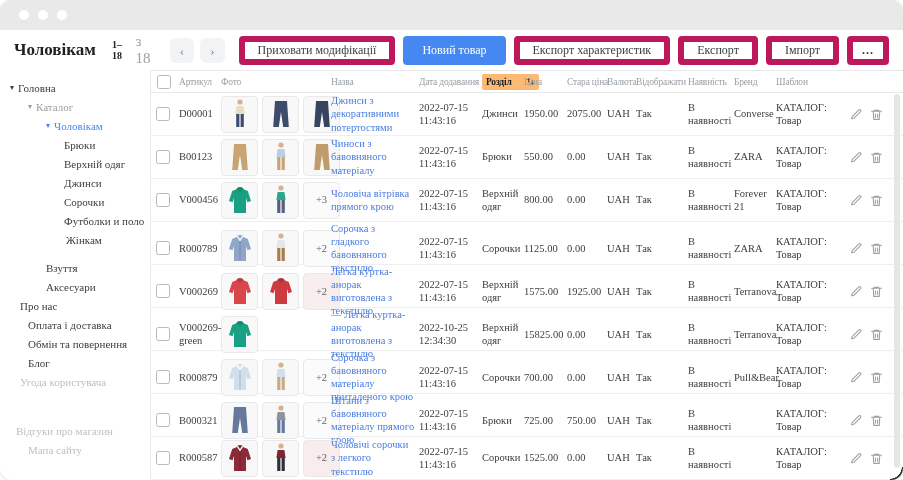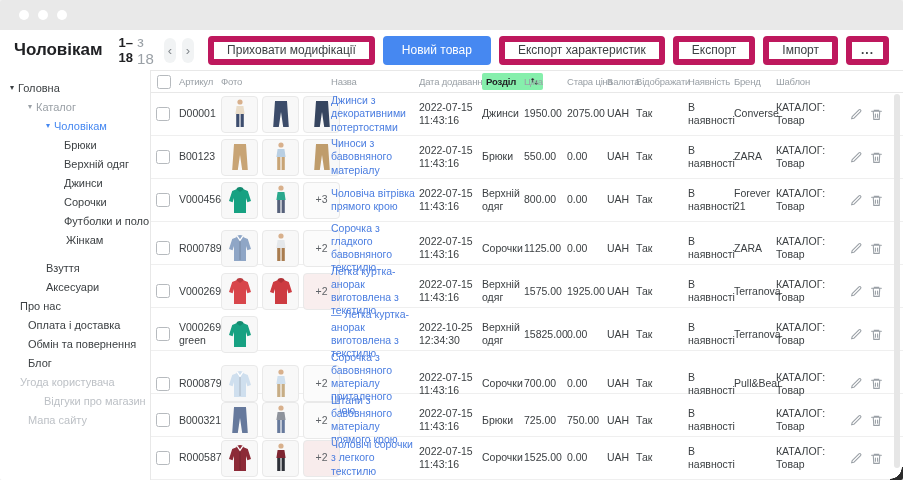--- a/index.html
+++ b/index.html
@@ -1,22 +1,22 @@
 <!DOCTYPE html>
 <html><head>
 <meta charset="utf-8">
 <style>
   html,body{margin:0;padding:0;background:#fff;font-family:"Liberation Sans",sans-serif;}
-  .window{position:relative;width:903px;height:480px;border-radius:2px;overflow:hidden;
-          box-shadow:0 0 0 1px #ededed, 0 2px 6px rgba(0,0,0,.06);background:#fff;}
+  .window{position:relative;width:903px;height:480px;border-radius:12px;overflow:hidden;
+          box-shadow:0 0 0 1px #ededed, 0 2px 6px rgba(0,0,0,.06);background:#fff;font-family:Liberation Serif, serif;}
   .titlebar{height:30px;background:#e9e9e9;display:flex;align-items:center;padding-left:19px;gap:9px;}
   .dot{width:10px;height:10px;border-radius:50%;background:#fff;}
   .toolbar{height:40px;display:flex;align-items:center;padding:0 14px;background:#fff;}
   .title{font-size:17px;font-weight:700;color:#202124;margin-right:16px;}
-  .range{font-weight:700;color:#202124;font-size:13px;text-align:center;}
+  .range{font-weight:700;color:#202124;font-size:10px;}
   .of{color:#9aa0a6;font-size:15px;margin:0 10px 0 4px;}
   .navbtn{width:25px;height:25px;border:none;background:#f1f3f4;border-radius:6px;color:#80868b;
           font-size:13px;margin-right:6px;display:flex;align-items:center;justify-content:center;cursor:pointer;
           font-family:inherit;padding:0;line-height:1;}
   .spacer{flex:1;}
   .btn{height:29px;padding:0 13px;background:#fff;border:6px solid #be185d;border-radius:4px;font-size:12px;
        color:#3c4043;margin-left:8px;font-family:inherit;cursor:pointer;white-space:nowrap;}
   .btn.primary{background:#4688f1;border-color:#4688f1;color:#fff;}
   .btn.more{padding:0 9px;font-weight:700;letter-spacing:1px;}
   .content{display:flex;height:410px;}
@@ -35,21 +35,21 @@
         border-bottom:1px solid #efefef;font-size:10.5px;color:#3c4043;}
   .cell{padding-right:4px;line-height:1.25;}
   .c-center{display:flex;justify-content:center;}
   .checkbox{width:12px;height:12px;border:1.5px solid #b6babe;border-radius:2.5px;background:#fff;cursor:pointer;}
   .photos{display:flex;gap:4px;align-items:center;}
   .thumb{width:35px;height:35px;border:1px solid #e9e9e9;border-radius:4px;background:#f8f8f8;flex:none;
          display:flex;align-items:center;justify-content:center;overflow:hidden;}
   .thumb svg{display:block;}
   .more-badge{font-size:10.5px;color:#5f6368;}
   .name-link{color:#4a7de0;text-decoration:none;font-size:10.5px;line-height:1.25;display:block;cursor:pointer;}
-  .chip{background:#86efac;font-weight:700;color:#202124;font-size:9.5px;padding:3px 4px;border-radius:2px;
+  .chip{background:#fdba74;font-weight:700;color:#202124;font-size:9.5px;padding:3px 4px;border-radius:2px;
         display:inline-flex;align-items:center;gap:14px;white-space:nowrap;cursor:pointer;}
   .actions{display:flex;gap:7px;justify-content:flex-end;padding-right:8px;}
   .actions span{cursor:pointer;display:flex;}
   .scroll-track{position:absolute;right:3px;top:23px;bottom:12px;width:6px;background:#e6e6e6;border-radius:3px;}
   .corner-artifact{position:absolute;right:0;bottom:0;width:13px;height:13px;
         background:radial-gradient(circle at 0 0,transparent 11.5px,#2b2b2b 12px);}
 </style>
 </head>
 <body>
 
@@ -125,21 +125,21 @@
         </div>
         <div class="side-item default" style="padding-left: 28px;">
           <span>Обмін та повернення</span>
         </div>
         <div class="side-item default" style="padding-left: 28px;">
           <span>Блог</span>
         </div>
         <div class="side-item disabled" style="padding-left: 20px;">
           <span>Угода користувача</span>
         </div>
-        <div class="side-item disabled" style="padding-left: 44px;">
+        <div class="side-item disabled" style="padding-left: 16px; margin-top: 30px;">
           <span>Відгуки про магазин</span>
         </div>
         <div class="side-item disabled" style="padding-left: 28px;">
           <span>Мапа сайту</span>
         </div>
       </nav>
     <div class="table-area">
       <div class="thead" id="thead">
           <div class="th c-center">
             <span class="checkbox"></span>

